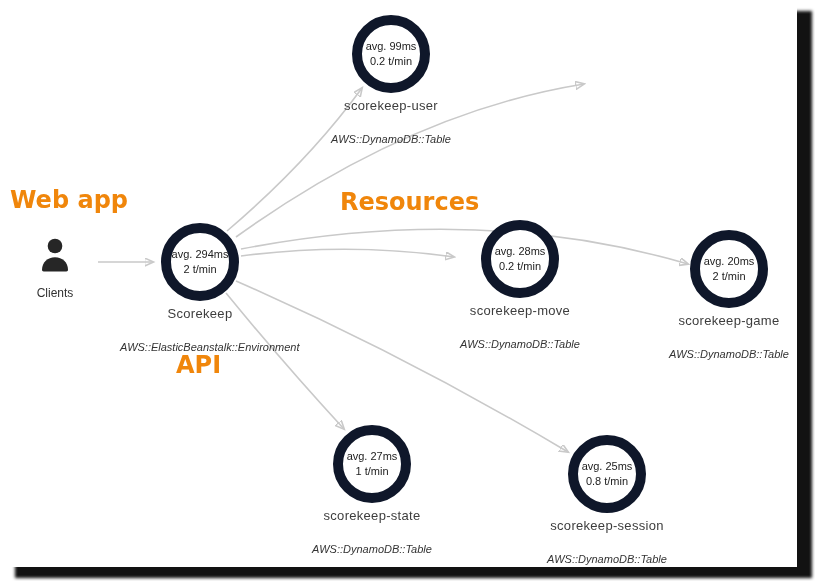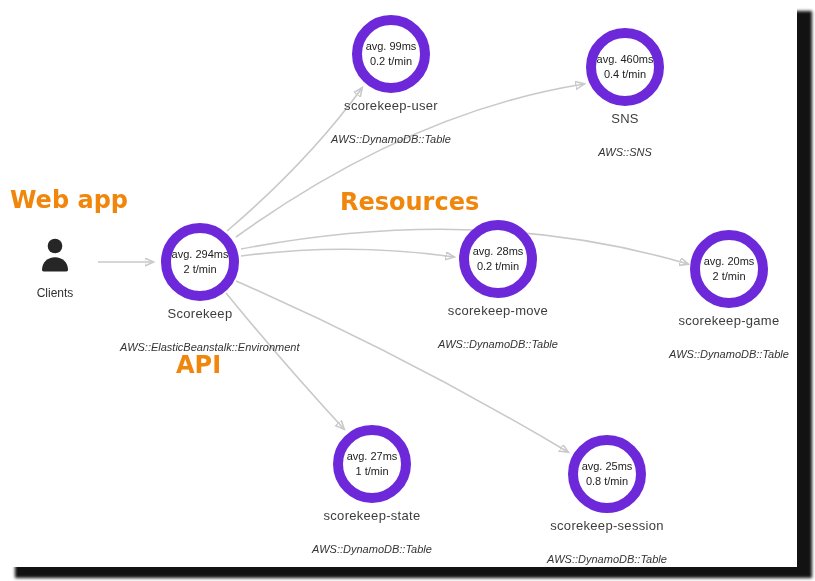--- a/index.html
+++ b/index.html
@@ -8,21 +8,21 @@
     overflow:hidden;font-family:"Liberation Sans",sans-serif;
   }
   .canvas{
     position:absolute;left:0;top:0;width:797px;height:567px;background:#ffffff;
     box-shadow:15px 11px 3px rgba(5,5,5,0.95);
   }
   .edges{position:absolute;left:0;top:0;width:797px;height:567px;pointer-events:none;}
   .edges path{fill:none;stroke:#c9c9c9;stroke-width:1.6px;}
   .node{position:absolute;width:160px;text-align:center;cursor:pointer;}
   .ring{
-    width:58px;height:58px;border:10px solid #6d28d9;border-radius:50%;
+    width:58px;height:58px;border:10px solid #0f172a;border-radius:50%;
     margin:0 auto;background:#ffffff;display:flex;align-items:center;justify-content:center;
   }
   .stats{font-size:11px;color:#222;line-height:15px;white-space:nowrap;}
   .node-name{margin-top:5px;font-size:13px;color:#3d3d3d;letter-spacing:.3px;white-space:nowrap;}
   .node-type{margin-top:20px;font-size:11px;font-style:italic;color:#333;white-space:nowrap;}
   .client{position:absolute;width:84px;text-align:center;cursor:pointer;}
   .client svg{display:block;margin:0 auto;}
   .client-label{margin-top:12px;font-size:12px;color:#333;}
   .zone-label{
     position:absolute;font-family:"DejaVu Sans",sans-serif;font-weight:bold;
@@ -79,32 +79,22 @@
       <div class="ring">
         <div class="stats">
           <div>avg. 99ms</div>
           <div>0.2 t/min</div>
         </div>
       </div>
       <div class="node-name">scorekeep-user</div>
       <div class="node-type">AWS::DynamoDB::Table</div>
     </div>
 
-    <div class="node" style="left:545px;top:28px">
-      <div class="ring">
-        <div class="stats">
-          <div>avg. 460ms</div>
-          <div>0.4 t/min</div>
-        </div>
-      </div>
-      <div class="node-name">SNS</div>
-      <div class="node-type">AWS::SNS</div>
-    </div>
 
-    <div class="node" style="left:418px;top:220px">
+    <div class="node" style="left:440px;top:220px">
       <div class="ring">
         <div class="stats">
           <div>avg. 28ms</div>
           <div>0.2 t/min</div>
         </div>
       </div>
       <div class="node-name">scorekeep-move</div>
       <div class="node-type">AWS::DynamoDB::Table</div>
     </div>
 

